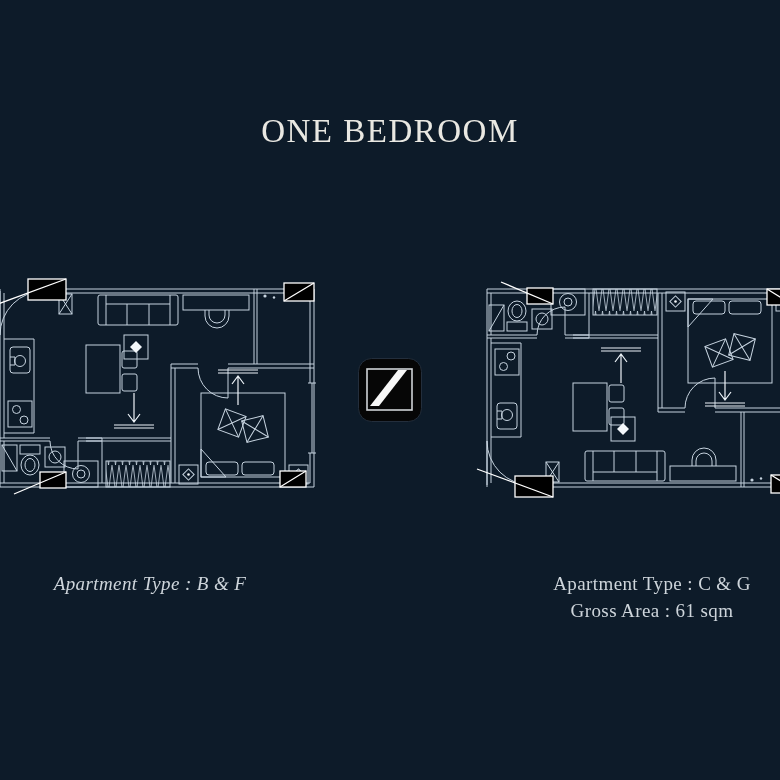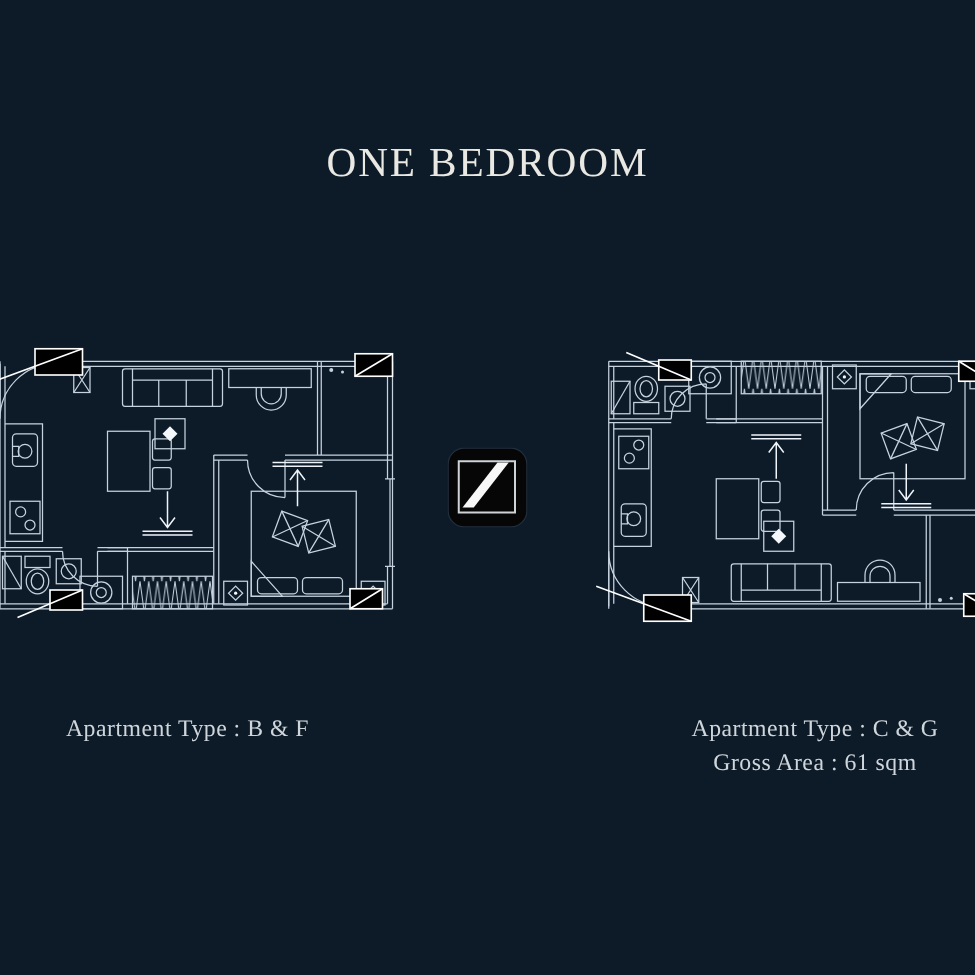--- a/index.html
+++ b/index.html
@@ -9,21 +9,21 @@
 
   .title{position:absolute;top:113px;left:0;width:780px;text-align:center;
          font-size:33px;letter-spacing:1.5px;color:#e9e8e2;font-weight:normal;margin:0;}
 
   .plan-svg{position:absolute;top:283px;width:345px;height:210px;overflow:visible;}
   .plan-left{left:-14px;}
   .plan-right{left:473px;}
 
   .caption{position:absolute;top:570px;width:280px;text-align:center;
            color:#ced5db;font-size:19px;line-height:27px;letter-spacing:0.4px;}
-  .caption-left{left:10px;}
+  .caption-left{left:10px;font-style:italic;}
   .caption-right{left:512px;}
 
   .logo{position:absolute;left:358px;top:358px;width:64px;height:64px;}
 
   .hidden-defs{position:absolute;width:0;height:0;overflow:hidden;}
 </style>
 </head>
 <body>
 
 <div class="page">

